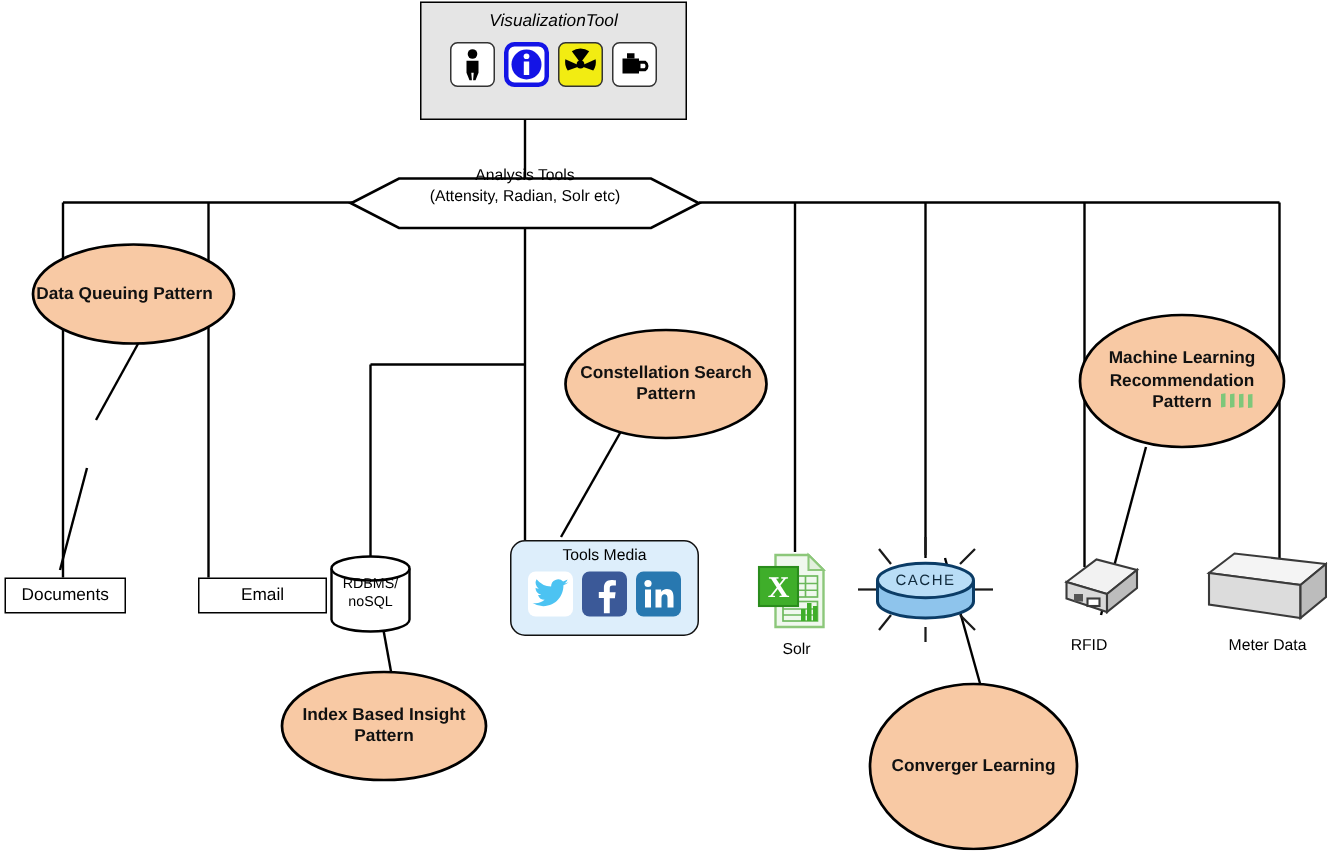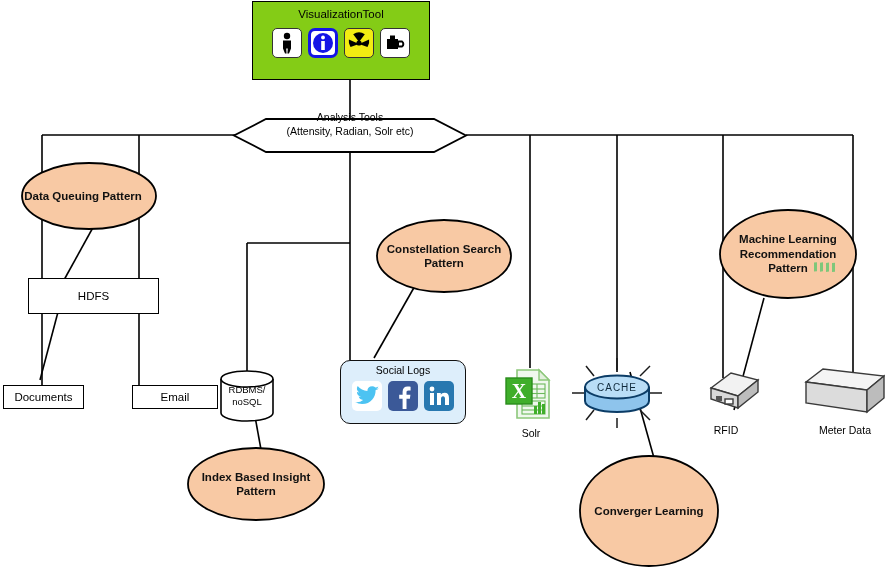--- a/index.html
+++ b/index.html
@@ -11,21 +11,21 @@
 
   
   .box{background:#fff;border:1.6px solid #000;display:flex;align-items:center;justify-content:center;
        text-align:center;font-size:11.5px;color:#000;}
   .ellipse-lbl{position:absolute;left:0;top:0;width:100%;height:100%;display:flex;align-items:center;
        justify-content:center;text-align:center;font-size:11.5px;font-weight:bold;color:#111;line-height:1.25;}
   .viz-title{font-size:11.5px;text-align:center;padding-top:6px;color:#000;}
   .hex-lbl{font-size:10.5px;line-height:1.25;}
 
   
-  .vt-box{position:absolute;left:252px;top:1px;width:176px;height:77px;border:1.6px solid #000;background:#84cc16;}
+  .vt-box{position:absolute;left:280px;top:1px;width:176px;height:77px;border:1.6px solid #000;background:#e5e5e5;font-style:italic;}
   .vt-icons{position:absolute;left:0;top:26px;width:100%;display:flex;justify-content:center;gap:6px;}
   .tile{width:30px;height:30px;border:1.4px solid #333;border-radius:5px;background:#fff;
         display:flex;align-items:center;justify-content:center;box-sizing:border-box;}
   .tile.info{border:3px solid #1414e6;border-radius:7px;}
   .tile.radio{background:#f2ec12;border:1.4px solid #333;}
 
   
   .sm-card{position:absolute;left:340px;top:360px;width:124px;height:62px;background:#ddeefb;
      border:1.6px solid #111;border-radius:10px;}
   .sm-title{position:absolute;top:3px;left:0;width:100%;text-align:center;font-size:10.5px;color:#000;}
@@ -134,42 +134,39 @@
   </div>
 
   <svg class="layer" viewBox="0 0 885 567">
     <polygon points="266,119 434,119 466,135.5 434,152 266,152 234,135.5" fill="#fff" stroke="#000" stroke-width="1.8"></polygon>
   </svg>
   <div class="node" style="left:234px;top:107px;width:232px;height:35px;display:flex;flex-direction:column;align-items:center;justify-content:center;">
     <div class="hex-lbl">Analysis Tools</div>
     <div class="hex-lbl">(Attensity, Radian, Solr etc)</div>
   </div>
 
-  <div class="node box" style="left:28px;top:278px;width:131px;height:36px;">
-    <span>HDFS</span>
-  </div>
 
   <div class="node box" style="left:3px;top:385px;width:81px;height:24px;">
     <span>Documents</span>
   </div>
   <div class="node box" style="left:96px;top:385px;width:86px;height:24px;margin-left:36px;">
     <span>Email</span>
   </div>
 
   <svg class="layer" viewBox="0 0 885 567">
     <path d="M221 379 v34 a26 8 0 0 0 52 0 v-34" fill="#fff" stroke="#000" stroke-width="1.6"></path>
     <ellipse cx="247" cy="379" rx="26" ry="8" fill="#fff" stroke="#000" stroke-width="1.6"></ellipse>
   </svg>
   <div class="node" style="left:213px;top:381px;width:68px;height:30px;display:flex;align-items:center;justify-content:center;">
     <div class="cap" style="font-size:9.5px;line-height:1.25;white-space:pre-line;">RDBMS/
 noSQL</div>
   </div>
 
   <div class="sm-card">
-    <div class="sm-title">Social Logs</div>
+    <div class="sm-title">Tools Media</div>
     <div class="sm-icons">
       <div class="sm-ic" style="background:#fff;">
         <svg width="26" height="22" viewBox="0 0 26 22">
             <path d="M25 3.2a9 9 0 0 1-2.7.8 4.7 4.7 0 0 0 2.1-2.6 9.4 9.4 0 0 1-3 1.2A4.7 4.7 0 0 0 13.4 6a13.3 13.3 0 0 1-9.7-4.9 4.7 4.7 0 0 0 1.5 6.3A4.6 4.6 0 0 1 3 6.8v.1a4.7 4.7 0 0 0 3.8 4.6 4.7 4.7 0 0 1-2.1.1 4.7 4.7 0 0 0 4.4 3.3A9.5 9.5 0 0 1 1 17a13.3 13.3 0 0 0 7.2 2.1c8.6 0 13.4-7.2 13.4-13.4v-.6A9.6 9.6 0 0 0 25 3.2z" fill="#4cc3f2"></path>
           </svg>
       </div>
       <div class="sm-ic" style="background:#3b5998;">
         <svg width="26" height="26" viewBox="0 0 26 26">
             <path d="M16.5 26V15.8h3.4l.5-4h-3.9V9.3c0-1.1.3-1.9 2-1.9h2.1V3.8c-.4 0-1.6-.2-3-.2-3 0-5 1.8-5 5.2v2.9H9.2v4h3.4V26z" fill="#fff"></path>
           </svg>

